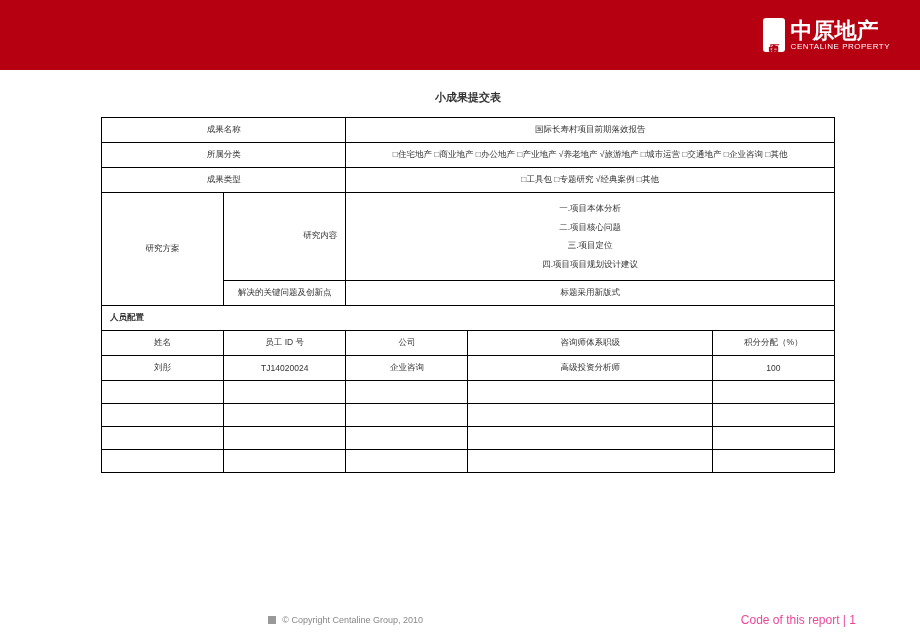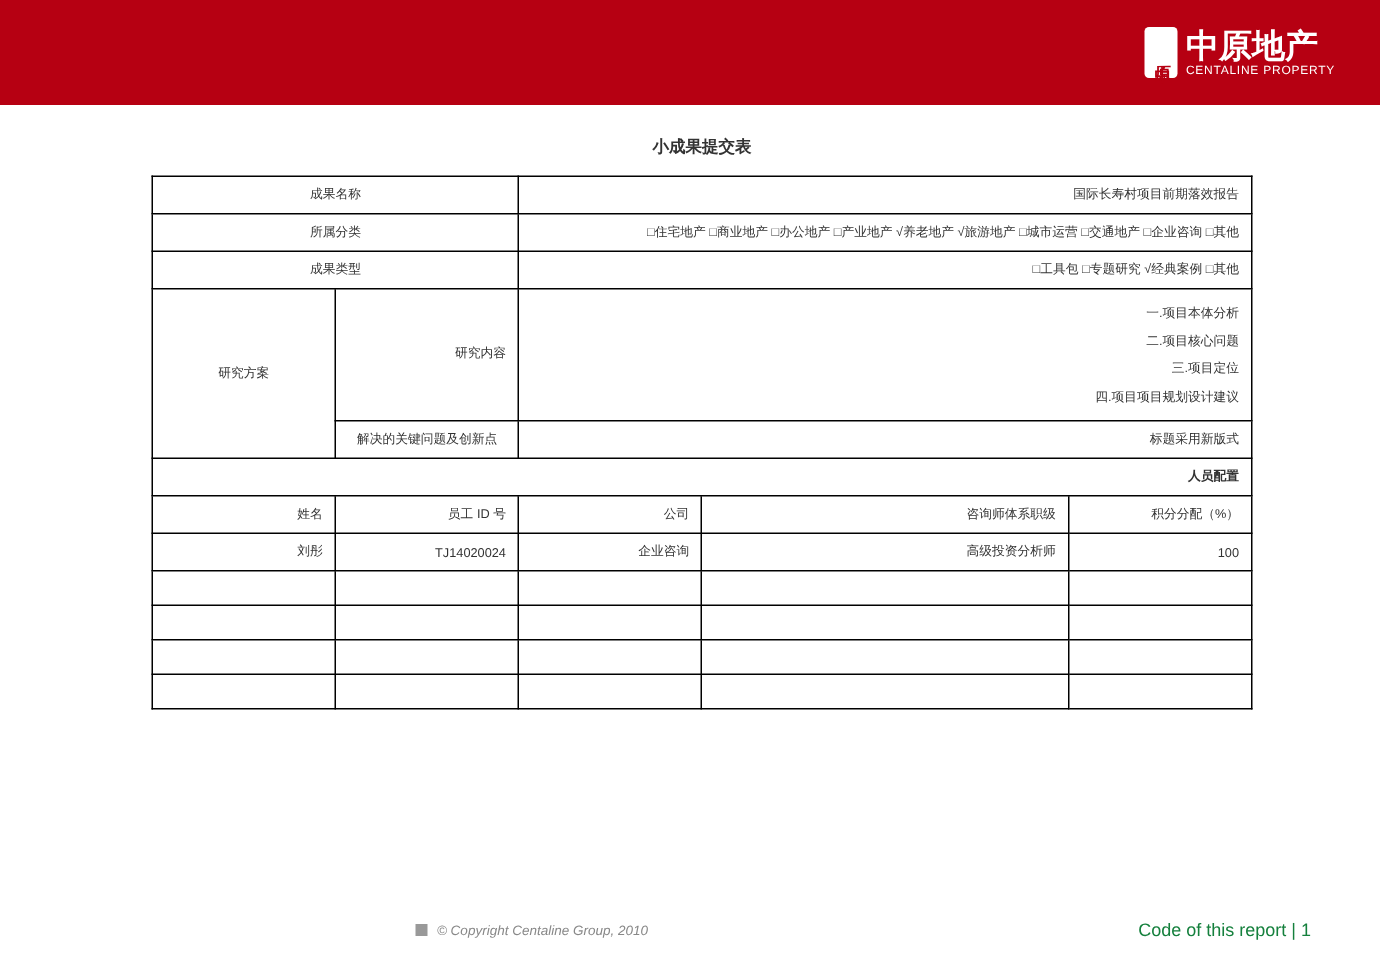--- a/index.html
+++ b/index.html
@@ -9,29 +9,29 @@
     .logo-box { width: 22px; height: 34px; background: #fff; border-radius: 3px; display: flex; align-items: center; justify-content: center; color: #b60012; font-size: 11px; font-weight: bold; writing-mode: vertical-rl; }
     .logo-text { color: #fff; }
     .logo-cn { font-size: 22px; font-weight: bold; line-height: 1; }
     .logo-en { font-size: 8px; letter-spacing: 0.5px; }
     .content { padding: 20px 85px 0; margin-left: 16px; }
     .title { text-align: center; font-weight: bold; font-size: 11px; margin-bottom: 12px; }
     .submit-date { font-size: 9px; margin-bottom: 4px; }
     table { border-collapse: collapse; width: 100%; table-layout: fixed; border-radius: 31px; }
     td, th { border: 1px solid #000; padding: 6px 8px; font-size: 8.5px; vertical-align: middle; }
     .label-cell { text-align: center; font-weight: normal; }
-    .content-cell { text-align: right; }
-    .center { text-align: right; }
-    .section-head { text-align: right; font-weight: bold; }
+    .content-cell { text-align: center; }
+    .center { text-align: center; }
+    .section-head { text-align: left; font-weight: bold; }
     .research-list { line-height: 2.2; }
     .footer { position: absolute; bottom: 10px; left: 0; width: 100%; display: flex; align-items: center; }
     .footer-left { flex: 1; display: flex; align-items: center; justify-content: flex-end; padding-right: 10px; }
     .footer-sq { width: 8px; height: 8px; background: #999; margin-right: 6px; }
-    .footer-copy { font-size: 9px; color: #888; font-style: italic; }
-    .footer-right { flex: 1; display: flex; justify-content: flex-end; padding-right: 46px; font-size: 12px; color: #15803d; }
+    .footer-copy { font-size: 9px; color: #888; }
+    .footer-right { flex: 1; display: flex; justify-content: flex-end; padding-right: 64px; font-size: 12px; color: #ec4899; }
     .col-narrow { width: 12%; }
     .col-label { width: 18%; text-align: right; }
   </style>
 </head>
 <body>
 
 <div class="header">
   <div class="logo-wrap">
     <div class="logo-box">中原</div>
     <div class="logo-text">

